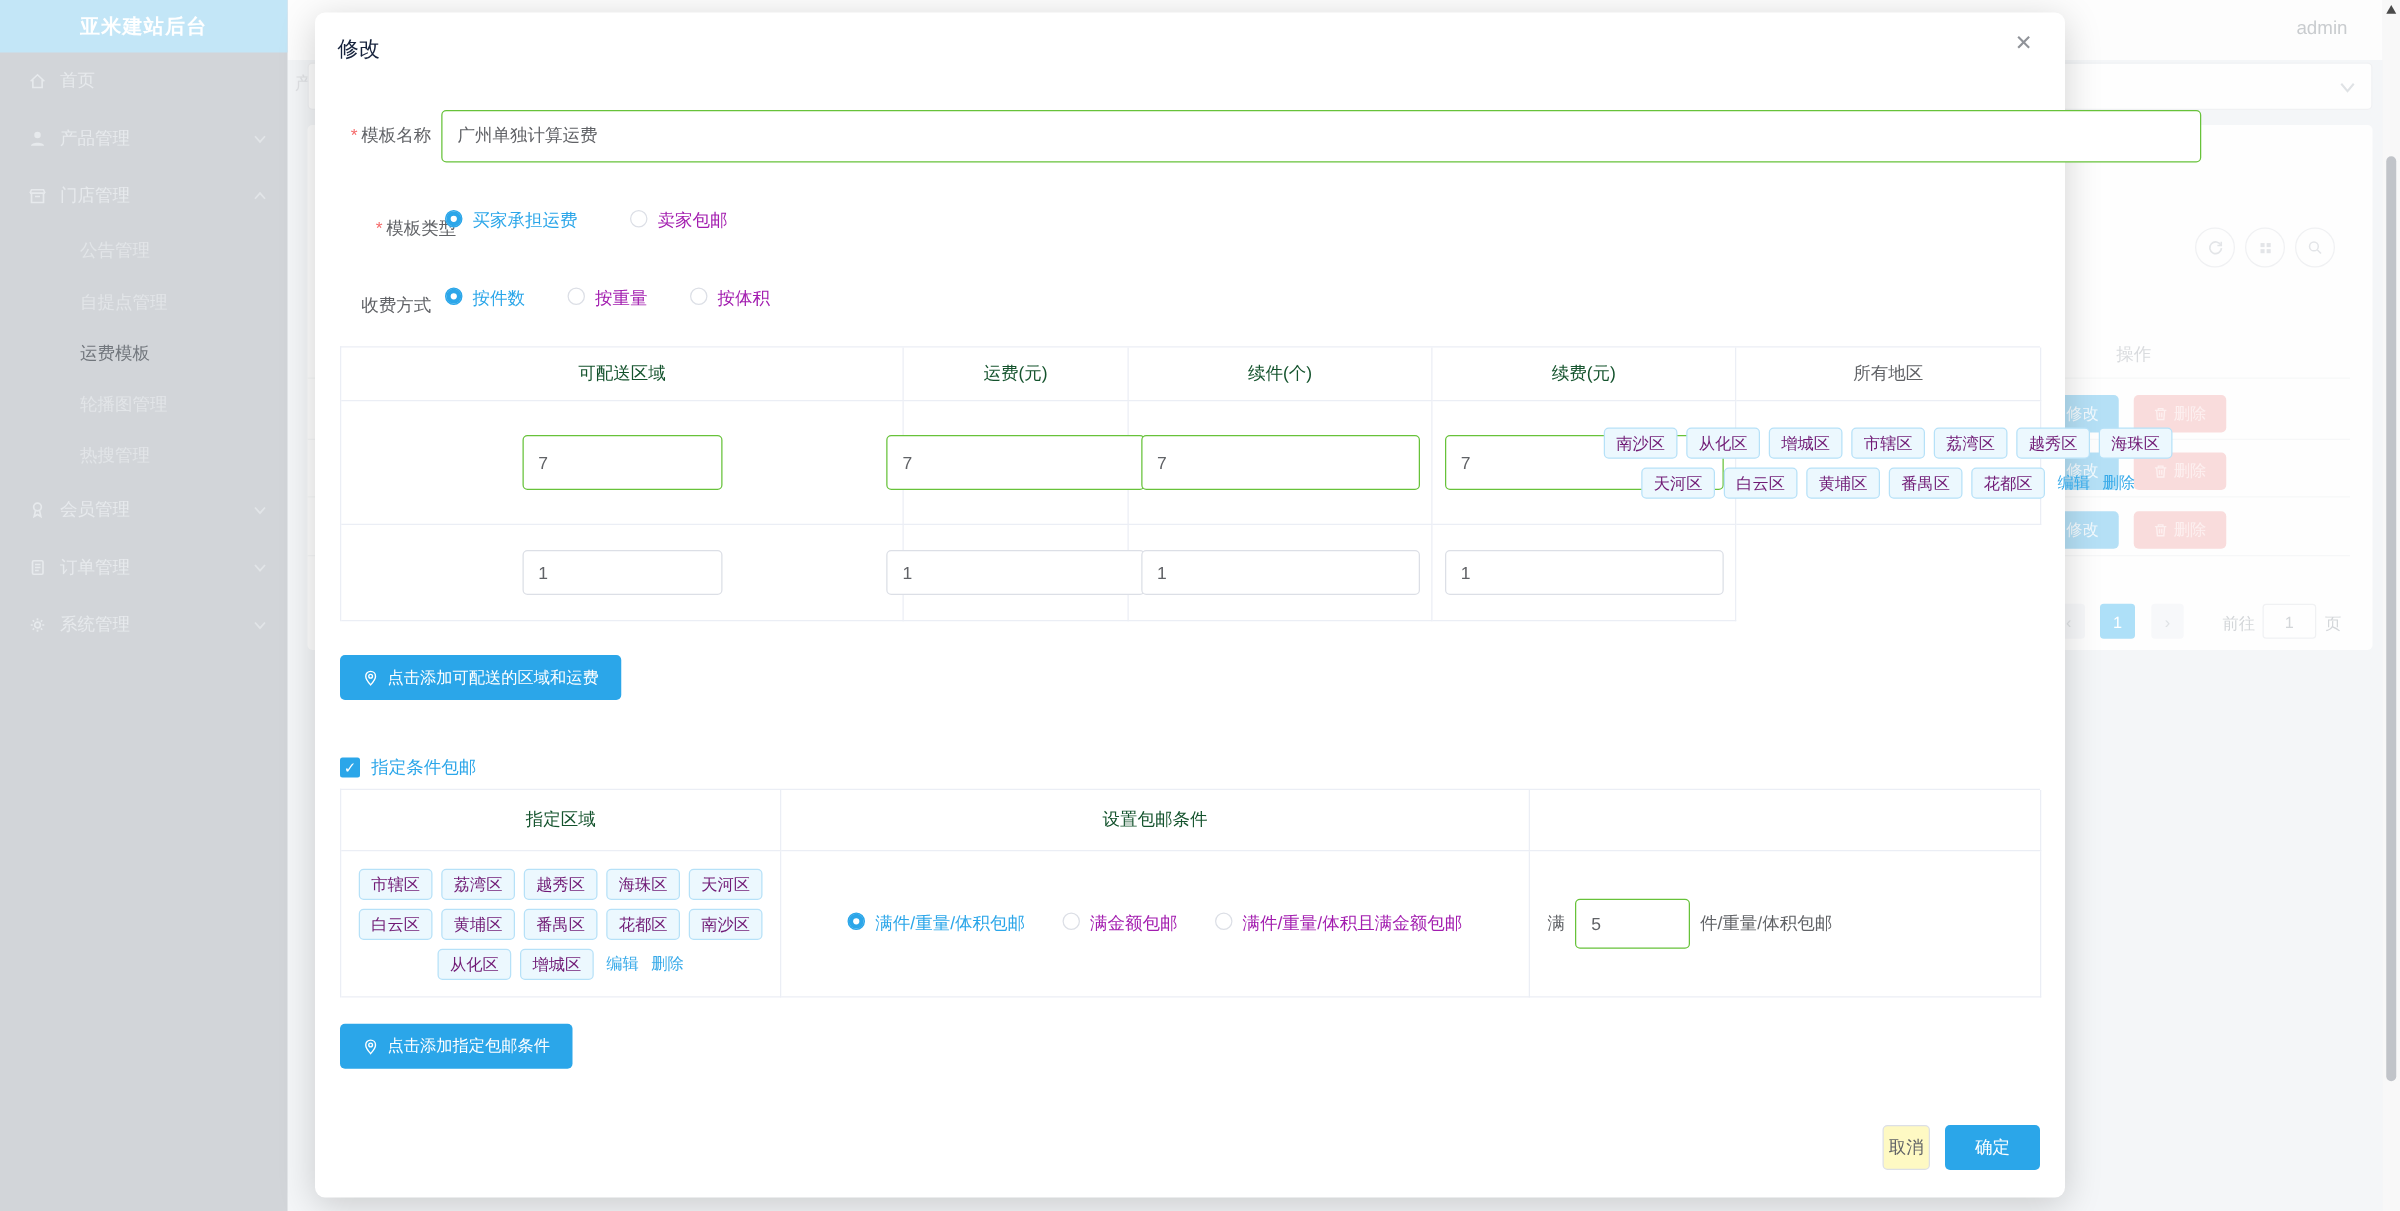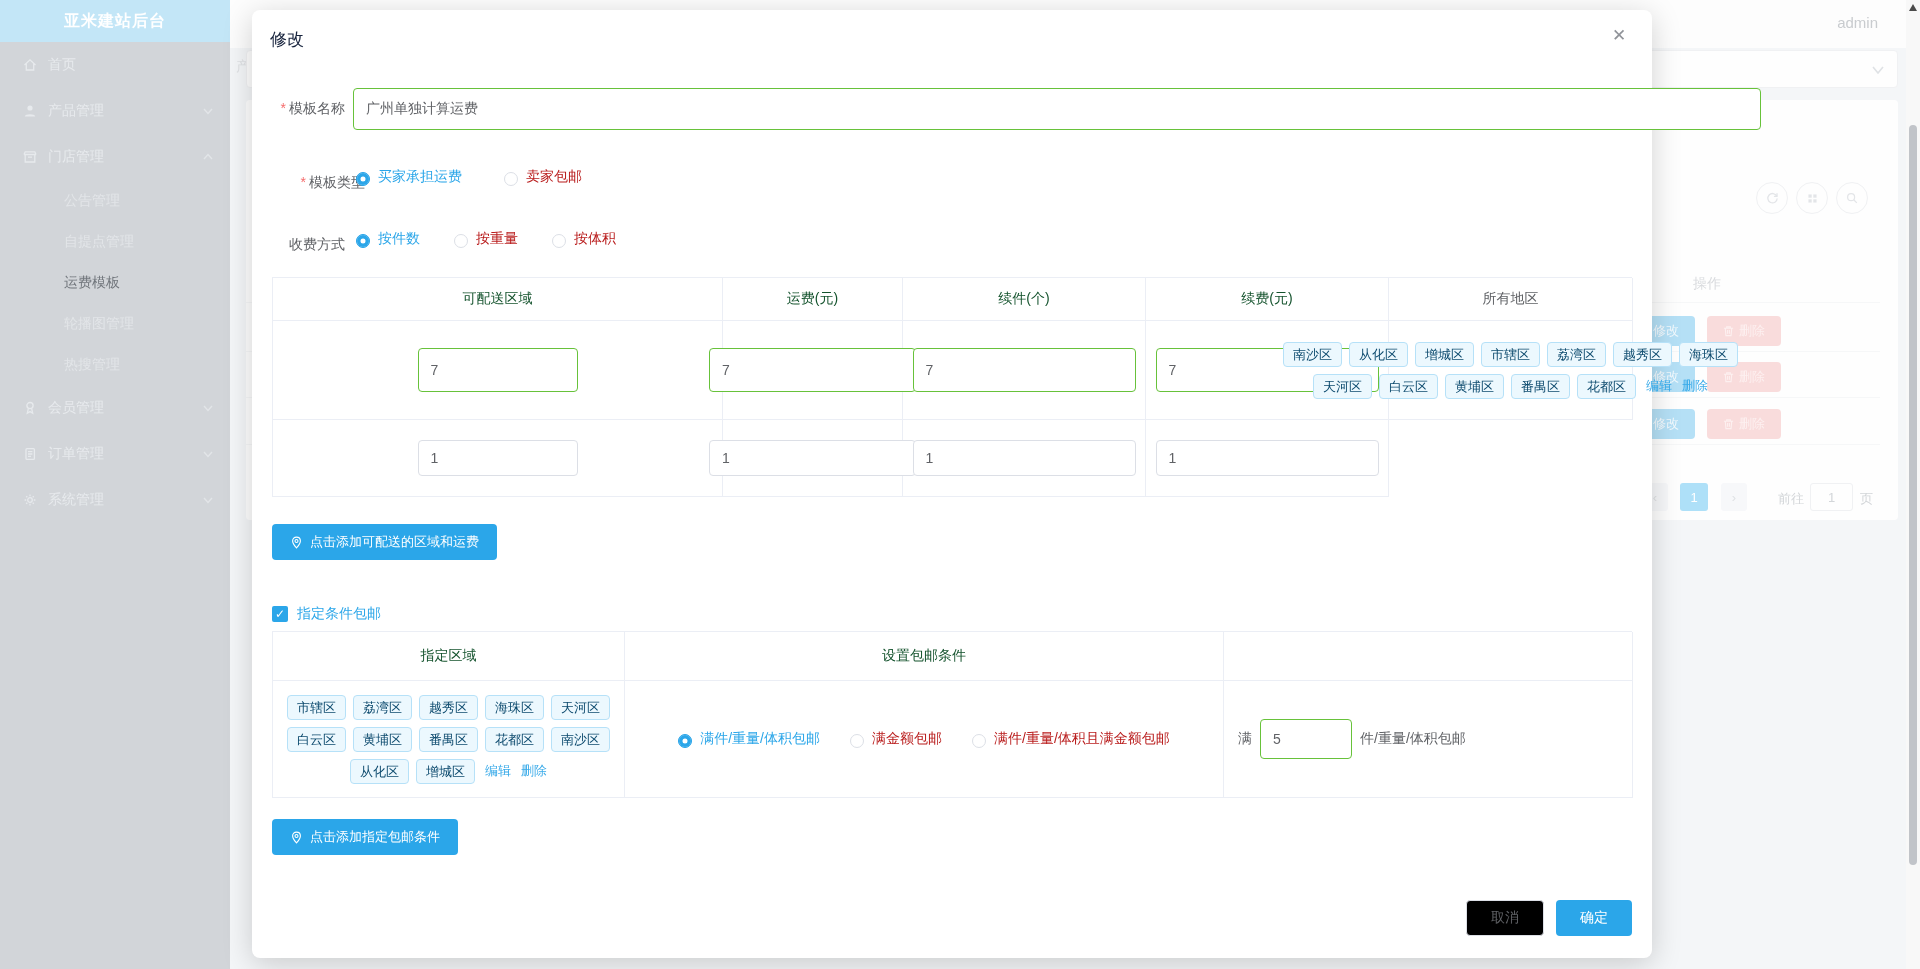--- a/index.html
+++ b/index.html
@@ -42,39 +42,39 @@
   #scrollbar .sb-thumb { position:absolute; left:3px; top:125px; width:8px; height:740px; background:#c1c4c9; border-radius:4px; }
 
   
   #modal { position:absolute; left:252px; top:10px; width:1400px; height:948px; background:#ffffff; border-radius:8px; box-shadow:0 6px 30px rgba(0,0,0,.18); z-index:3; }
   .modal-title { position:absolute; left:18px; top:18px; font-size:17px; color:#17233d; }
   .modal-close { position:absolute; right:22px; top:14px; width:22px; height:22px; color:#909399; font-size:17px; display:flex; align-items:center; justify-content:center; cursor:pointer; }
   .form-label { position:absolute; left:0; width:93px; text-align:right; font-size:14px; color:#606266; }
   .form-label .req { color:#f56c6c; margin-right:3px; }
   .inp { font-family:"Liberation Sans",sans-serif; font-size:14px; color:#606266; border:1px solid #dcdfe6; border-radius:4px; padding:0 12px; outline:none; background:#fff; }
   .inp.green { border-color:#67c23a; }
-  .radio { display:inline-flex; align-items:flex-end; cursor:pointer; }
+  .radio { display:inline-flex; align-items:flex-start; cursor:pointer; }
   .radio .rdot { width:14px; height:14px; border-radius:50%; border:1px solid #dcdfe6; background:#fff; flex:0 0 14px; }
   .radio.checked .rdot { background:#2ba6e9; border-color:#2ba6e9; box-shadow:inset 0 0 0 3.5px #2ba6e9, inset 0 0 0 10px #fff; position:relative; }
   .radio.checked .rdot::after { content:""; position:absolute; left:4px; top:4px; width:4px; height:4px; background:#fff; border-radius:50%; }
-  .radio .rlabel { margin-left:8px; font-size:14px; color:#b91c1c; }
+  .radio .rlabel { margin-left:8px; font-size:14px; color:#a21caf; }
   .radio.checked .rlabel { color:#2ba6e9; }
   .ftable { position:absolute; left:20px; width:1360px; display:grid; border-top:1px solid #ebeef5; border-left:1px solid #ebeef5; font-size:14px; }
   .ftable .cell { border-right:1px solid #ebeef5; border-bottom:1px solid #ebeef5; display:flex; align-items:center; justify-content:center; }
   .ftable .th { color:#14532d; font-size:14px; }
   .region-cell { flex-direction:column; gap:7px; padding:10px 6px; }
   .tag-line { display:flex; align-items:center; justify-content:center; gap:7px; flex-wrap:nowrap; }
-  .tag { background:#ecf8fe; border:1px solid #b6e1f8; color:#0c4a6e; font-size:13px; padding:5px 9px; border-radius:4px; line-height:1; white-space:nowrap; }
+  .tag { background:#ecf8fe; border:1px solid #b6e1f8; color:#701a75; font-size:13px; padding:5px 9px; border-radius:4px; line-height:1; white-space:nowrap; }
   .mini-link { color:#38aae9; font-size:13px; cursor:pointer; white-space:nowrap; margin-left:3px; }
   .blue-btn { position:absolute; left:20px; height:36px; background:#2ba6e9; color:#fff; border:none; border-radius:4px; font-size:13px; padding:0 18px; display:inline-flex; align-items:center; gap:7px; cursor:pointer; font-family:"Liberation Sans",sans-serif; }
   .checkbox-row { position:absolute; left:20px; display:flex; align-items:center; gap:9px; cursor:pointer; }
   .cbox { width:16px; height:16px; background:#2ba6e9; border-radius:2px; color:#fff; font-size:12px; display:flex; align-items:center; justify-content:center; }
   .cbox-label { color:#2ba6e9; font-size:14px; }
   .footer-btns { position:absolute; right:20px; top:890px; display:flex; gap:12px; }
-  .btn-cancel { width:78px; height:36px; background:#000000; border:1px solid #dcdfe6; border-radius:4px; color:#606266; font-size:14px; cursor:pointer; font-family:"Liberation Sans",sans-serif; }
+  .btn-cancel { width:38px; height:36px; background:#fef9c3; border:1px solid #dcdfe6; border-radius:4px; color:#606266; font-size:14px; cursor:pointer; font-family:"Liberation Sans",sans-serif; }
   .btn-confirm { width:76px; height:36px; background:#2ba6e9; border:none; border-radius:4px; color:#fff; font-size:14px; cursor:pointer; font-family:"Liberation Sans",sans-serif; }
   .threshold { display:flex; align-items:center; gap:8px; font-size:14px; color:#606266; padding-left:14px; width:100%; }
   svg { display:block; }
 </style>
 </head>
 <body>
 
 <div id="bg-layer">
 
   <div class="topbar">

